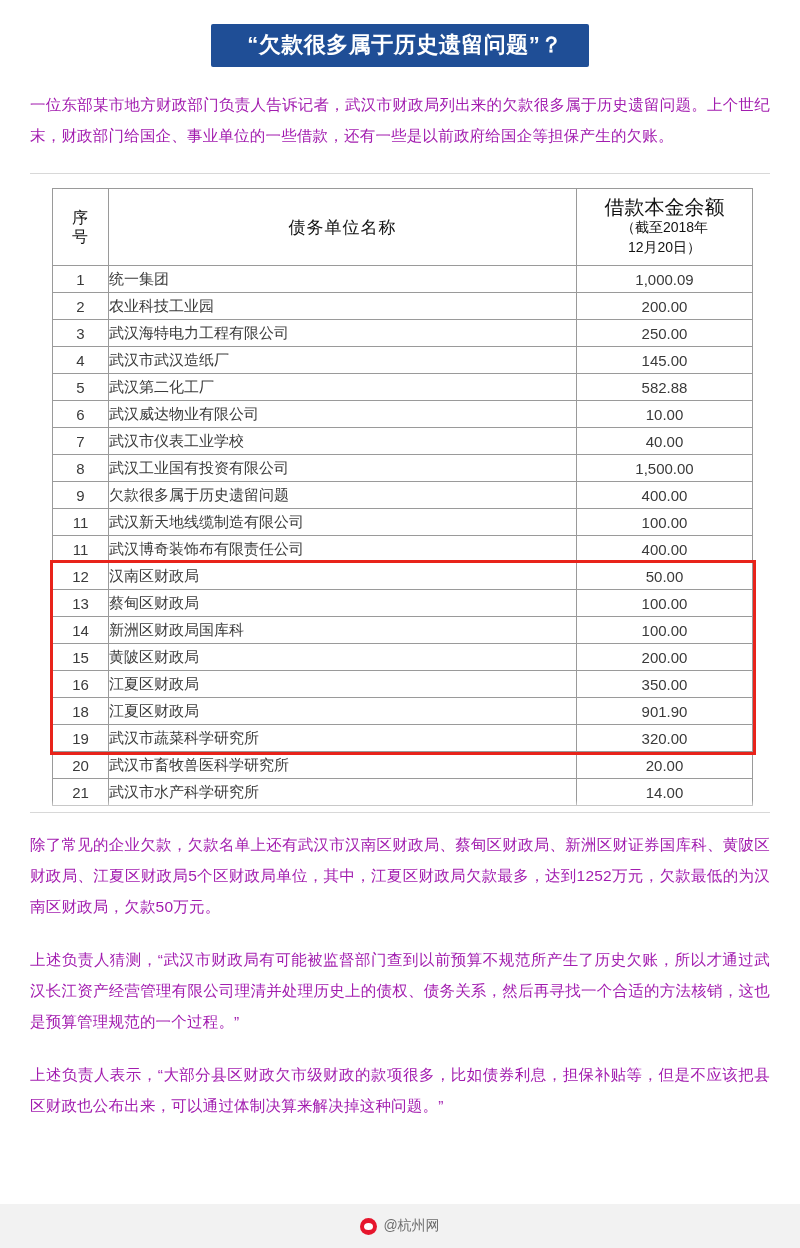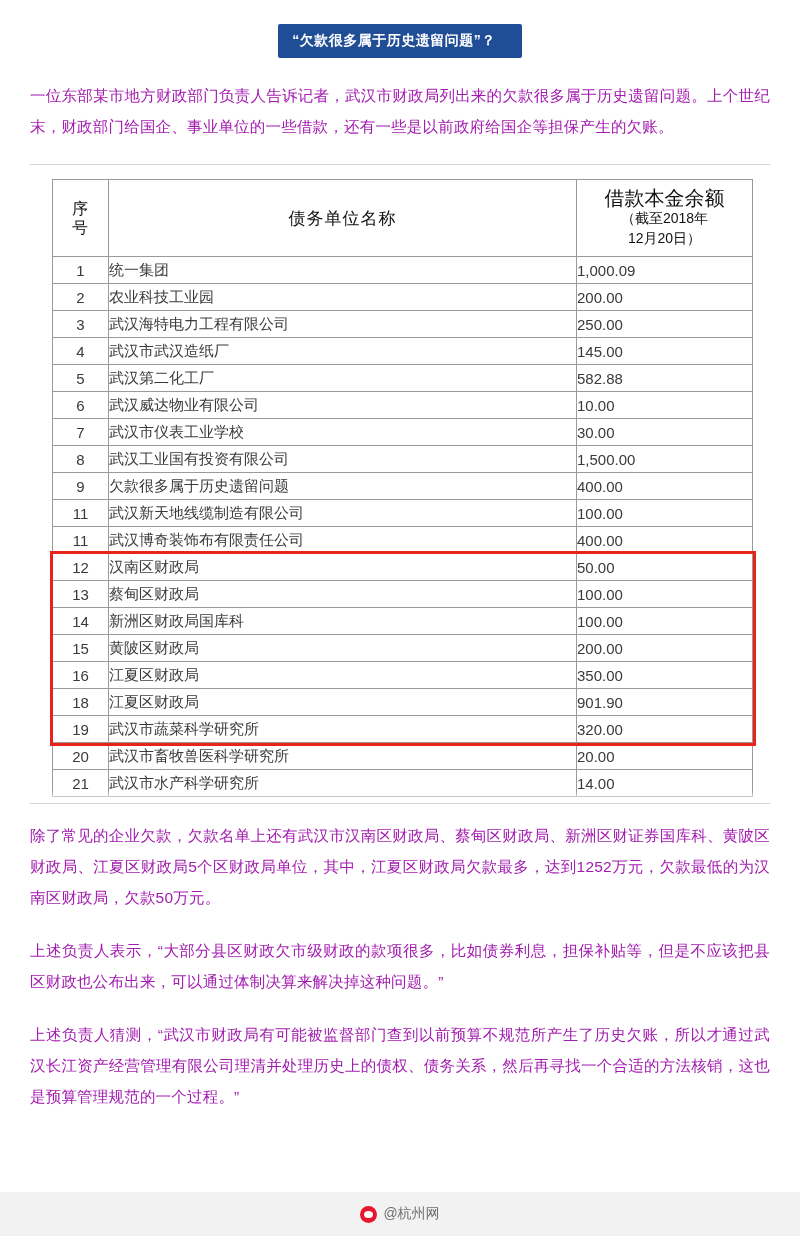--- a/index.html
+++ b/index.html
@@ -24,24 +24,24 @@
   }
   
   .banner-wrap {
     display: flex;
     justify-content: center;
     margin: 6px 0 22px 0;
   }
   .banner {
     background: #1f4e96;
     color: #ffffff;
-    font-size: 14px;
+    font-size: 22px;
     font-weight: bold;
     letter-spacing: 0.5px;
-    padding: 9px 26px 10px 14px;
+    padding: 9px 26px 10px 36px;
     border-radius: 2px;
     line-height: 1.1;
     white-space: nowrap;
   }
   .para {
     font-size: 15.5px;
     line-height: 31px;
     color: #a21caf;
     margin: 0 0 22px 0;
     text-align: justify;
@@ -105,41 +105,41 @@
   td.c-no {
     text-align: center;
     font-size: 13.5px;
     color: #444;
   }
   td.c-name {
     padding-left: 18px;
     color: #3c3c3c;
   }
   td.c-amt {
-    text-align: left;
+    text-align: center;
     color: #3c3c3c;
     font-size: 14.5px;
   }
   
   .redbox {
     position: absolute;
     border: 3px solid #e8231a;
     pointer-events: none;
     box-sizing: border-box;
   }
   .fadebar {
     position: absolute;
     left: 0; right: 0; bottom: 0;
     height: 12px;
     background: linear-gradient(to bottom, rgba(255,255,255,0), #ffffff);
   }
   
   .footer {
     position: absolute;
-    left: 0; right: 0; bottom: 12px;
+    left: 0; right: 0; bottom: 0;
     height: 44px;
     background: #f2f2f2;
     display: flex;
     align-items: center;
     justify-content: center;
     gap: 6px;
     font-size: 14px;
     color: #6d6d6d;
   }
   .weibo-eye {
@@ -218,21 +218,21 @@
               <td class="c-amt">582.88</td>
             </tr>
             <tr>
               <td class="c-no">6</td>
               <td class="c-name">武汉威达物业有限公司</td>
               <td class="c-amt">10.00</td>
             </tr>
             <tr>
               <td class="c-no">7</td>
               <td class="c-name">武汉市仪表工业学校</td>
-              <td class="c-amt">30.00</td>
+              <td class="c-amt">40.00</td>
             </tr>
             <tr>
               <td class="c-no">8</td>
               <td class="c-name">武汉工业国有投资有限公司</td>
               <td class="c-amt">1,500.00</td>
             </tr>
             <tr>
               <td class="c-no">9</td>
               <td class="c-name">欠款很多属于历史遗留问题</td>
               <td class="c-amt">400.00</td>
@@ -293,20 +293,20 @@
               <td class="c-amt">14.00</td>
             </tr>
           </tbody>
       </table>
       <div class="redbox" id="redbox" style="top: 371.5px; left: -2.5px; width: 706px; height: 195px; border-color: rgb(232, 35, 26);"></div>
     </div>
     <div class="fadebar"></div>
   </div>
 
   <p class="para">除了常见的企业欠款，欠款名单上还有武汉市汉南区财政局、蔡甸区财政局、新洲区财证券国库科、黄陂区财政局、江夏区财政局5个区财政局单位，其中，江夏区财政局欠款最多，达到1252万元，欠款最低的为汉南区财政局，欠款50万元。</p>
+  <p class="para">上述负责人猜测，“武汉市财政局有可能被监督部门查到以前预算不规范所产生了历史欠账，所以才通过武汉长江资产经营管理有限公司理清并处理历史上的债权、债务关系，然后再寻找一个合适的方法核销，这也是预算管理规范的一个过程。”</p>
   <p class="para">上述负责人表示，“大部分县区财政欠市级财政的款项很多，比如债券利息，担保补贴等，但是不应该把县区财政也公布出来，可以通过体制决算来解决掉这种问题。”</p>
-  <p class="para">上述负责人猜测，“武汉市财政局有可能被监督部门查到以前预算不规范所产生了历史欠账，所以才通过武汉长江资产经营管理有限公司理清并处理历史上的债权、债务关系，然后再寻找一个合适的方法核销，这也是预算管理规范的一个过程。”</p>
 
   <div class="footer">
     <span class="weibo-eye"></span>
     <span>@杭州网</span>
   </div>
 </div>
 
 </body></html>

